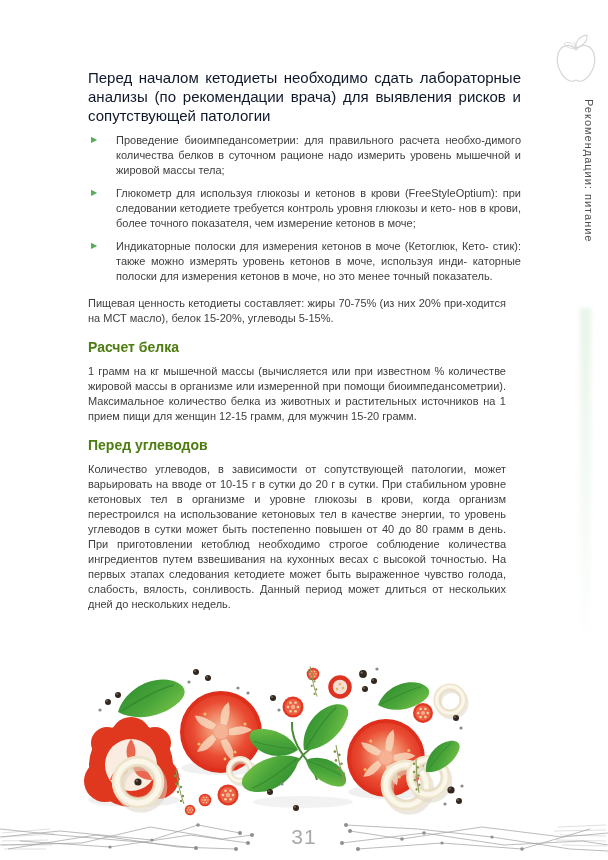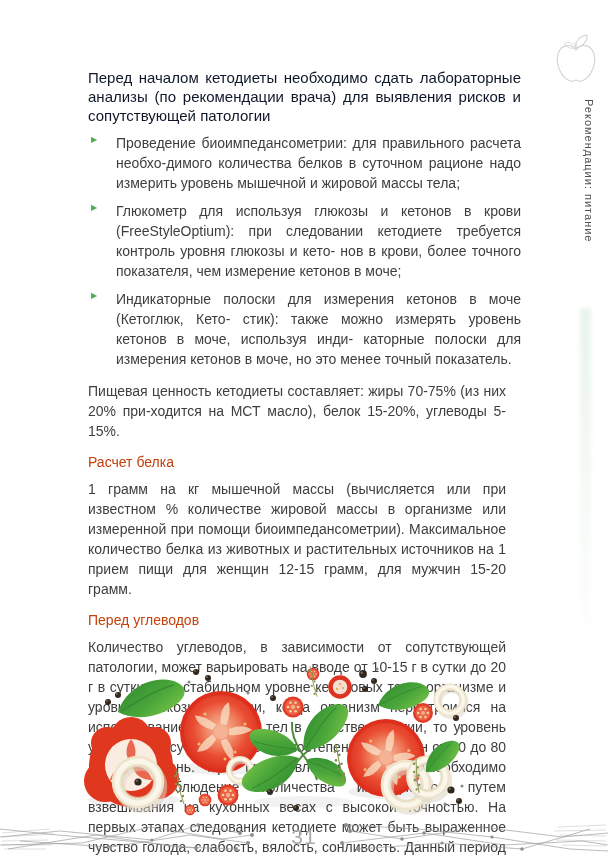--- a/index.html
+++ b/index.html
@@ -12,28 +12,28 @@
   .content { position:absolute; left:88px; top:68px; width:433px; }
   .intro-heading {
     margin:0 0 8px 0; color:#0f172a; font-size:15px; line-height:19px;
     font-weight:400; text-align:justify; text-align-last:left;
   }
   .bullets { list-style:none; margin:0 0 12px 0; padding:0; }
   .bullet { display:flex; margin-bottom:8px; }
   .bullet-arrow { flex:none; width:25px; padding-left:3px; color:#53ad57;
     font-size:8px; line-height:13.2px; }
   .body-text {
-    font-size:14px; line-height:20px; color:#3e3e3e;
+    font-size:11px; line-height:15px; color:#3e3e3e;
     text-align:justify; text-align-last:left; margin:0;
   }
   .bullet-text { flex:1; }
   .para { margin:0 15px 10px 0; }
   .section-heading {
-    margin:12px 0 8px 0; color:#c2410c; font-size:14px; line-height:18px;
-    font-weight:400;
+    margin:12px 0 8px 0; color:#4d7c0f; font-size:14px; line-height:18px;
+    font-weight:700;
   }
   
   .apple-icon-wrap { position:absolute; top:33px; right:9px; width:46px; height:52px; }
   .sidebar-label {
     position:absolute; top:99px; right:13px;
     writing-mode:vertical-rl; text-orientation:mixed;
     font-size:11px; letter-spacing:1px; color:#4f4f4f; white-space:nowrap;
   }
   .edge-tint {
     position:absolute; right:17px; top:308px; width:11px; height:350px;

